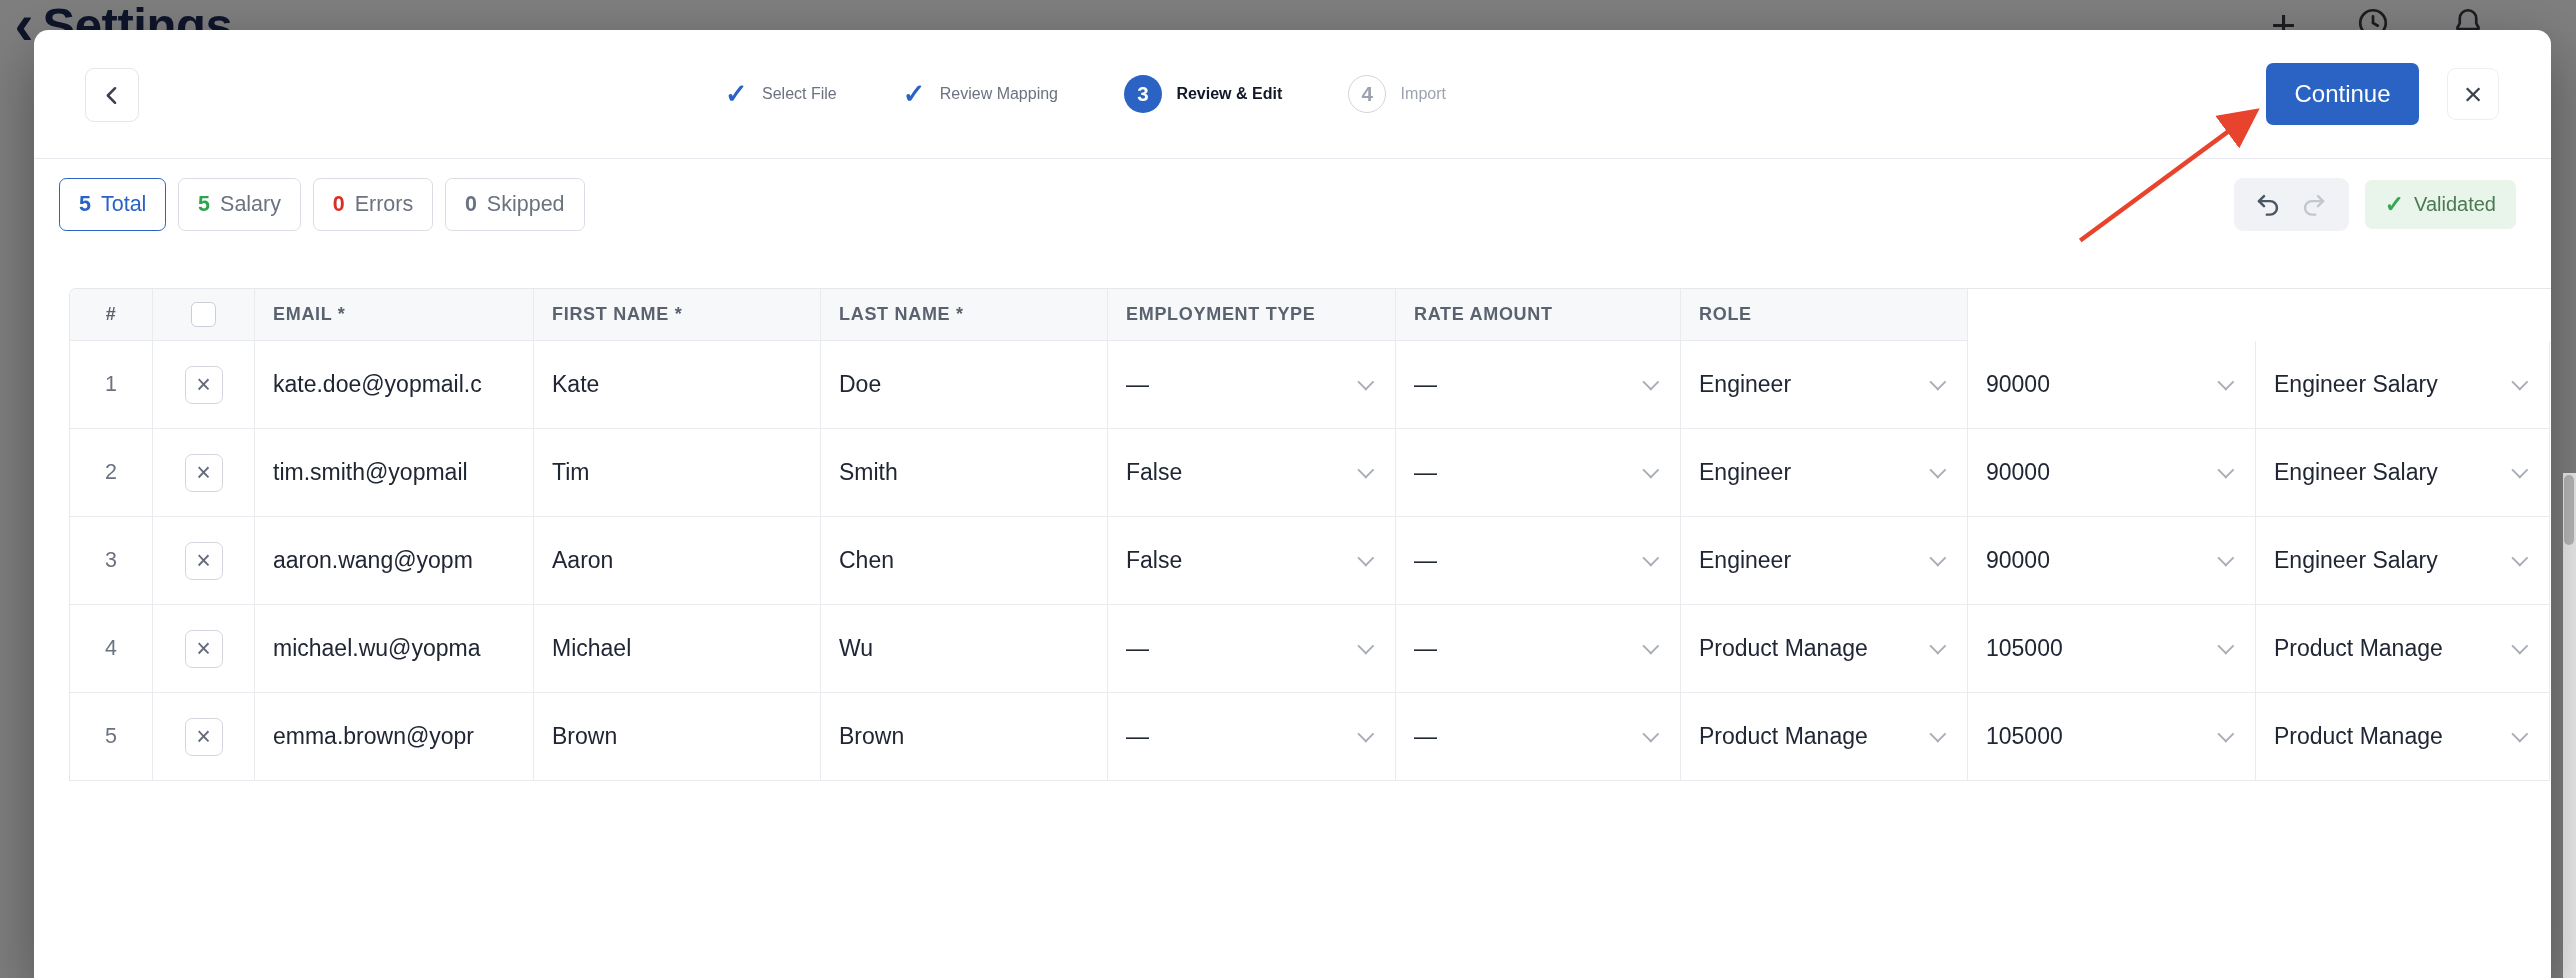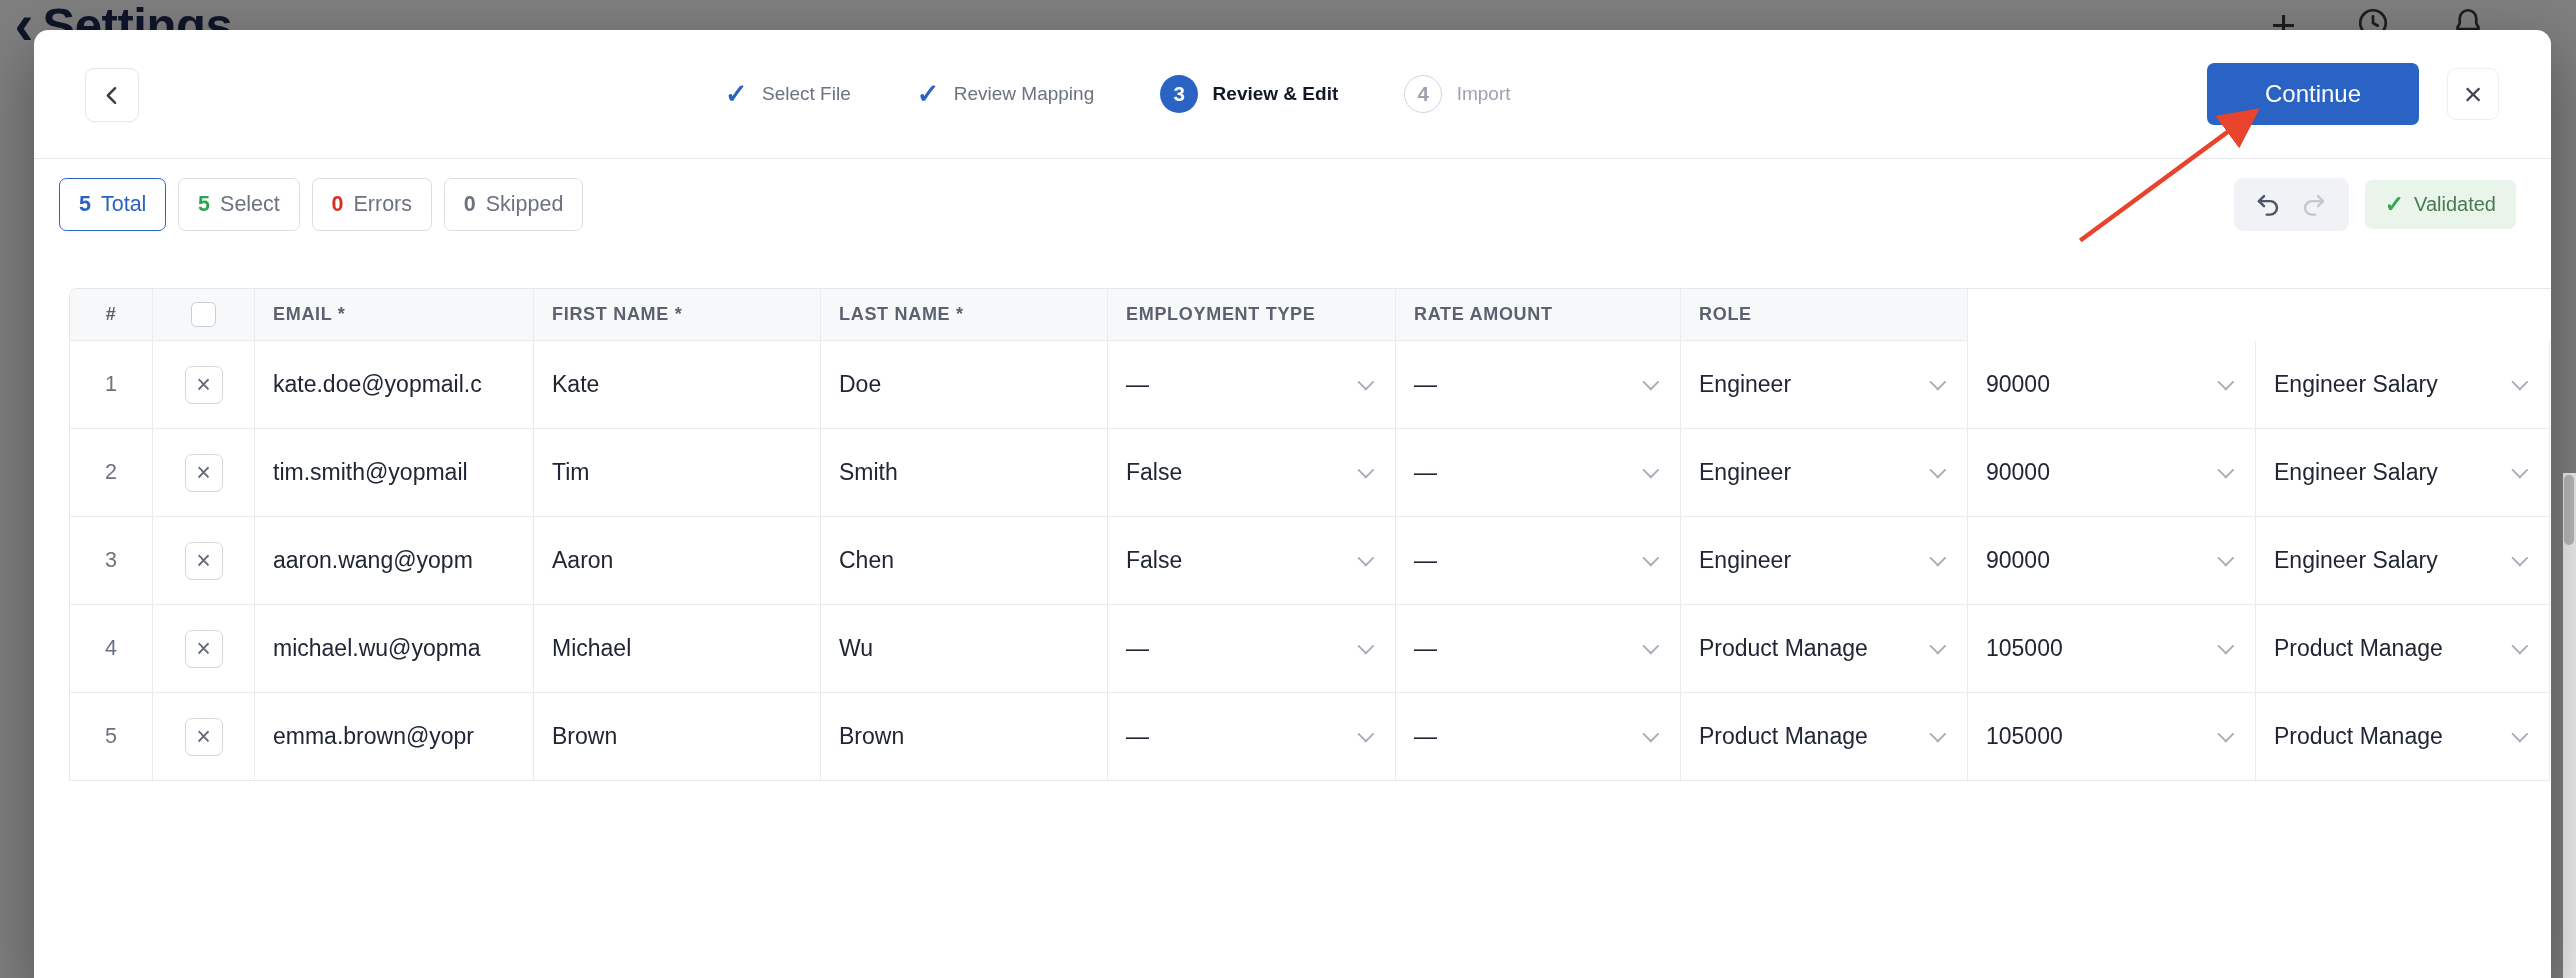--- a/index.html
+++ b/index.html
@@ -26,28 +26,28 @@
 
   .modal-header { position:relative; height:128px; }
   .hdr-divider { position:absolute; left:0; right:0; top:128px; height:0.9px; background:#e7e9ee; }
 
   .back-btn { position:absolute; left:51px; top:38px; width:54px; height:54px; border:1.3px solid #e3e6ea; border-radius:9px;
               background:#fff; display:flex; align-items:center; justify-content:center; cursor:pointer; }
 
   .steps { position:absolute; left:691px; top:0; height:128px; display:flex; align-items:center; gap:66px; }
   .step { display:flex; align-items:center; gap:14.4px; }
   .step-check { color:#2a63c4; font-size:27px; font-weight:700; }
-  .step-label { font-size:19px; color:#6b7280; }
+  .step-label { font-size:16px; color:#6b7280; }
   .step-label.dark { color:#111827; font-weight:600;text-align:right; }
   .step-label.muted { color:#9ca3af; }
   .step-num { width:38px; height:38px; border-radius:50%; display:flex; align-items:center; justify-content:center; font-size:20.6px; font-weight:600; }
   .step-num.active-num { background:#2a63c4; color:#fff; }
   .step-num.ghost-num { border:1.8px solid #d1d5db; color:#9ca3af; }
 
-  .continue-btn { position:absolute; right:132px; top:33px; width:212px; height:62px; background:#2a63c4; color:#fff;
+  .continue-btn { position:absolute; right:132px; top:33px; width:153px; height:62px; background:#2a63c4; color:#fff;
                   border:none; border-radius:7.2px; font-size:24px; font-family:inherit; cursor:pointer; }
   .close-btn { position:absolute; right:52px; top:38px; width:52px; height:52px; border:1.3px solid #eceef1; border-radius:9px;
                background:#fff; display:flex; align-items:center; justify-content:center; font-size:32px; color:#3c4250; cursor:pointer; }
 
   
   .toolbar { position:absolute; left:25px; right:35px; top:148px; height:53px; display:flex; align-items:center; }
   .chips { display:flex; gap:11.7px; }
   .chip { display:flex; align-items:center; gap:10px; height:53px; padding:0 19px; background:#fff;
           border:1.3px solid #d9dde3; border-radius:7.2px; font-size:21.5px; cursor:pointer; }
   .chip .cnt { font-weight:700; }
@@ -154,21 +154,21 @@
     </div>
 
     <div class="toolbar">
       <div class="chips">
         <div class="chip sel">
           <span class="cnt">5</span>
           <span class="lbl">Total</span>
         </div>
         <div class="chip">
           <span class="cnt green">5</span>
-          <span class="lbl">Select</span>
+          <span class="lbl">Salary</span>
         </div>
         <div class="chip">
           <span class="cnt red">0</span>
           <span class="lbl">Errors</span>
         </div>
         <div class="chip">
           <span class="cnt gray">0</span>
           <span class="lbl">Skipped</span>
         </div>
       </div>

